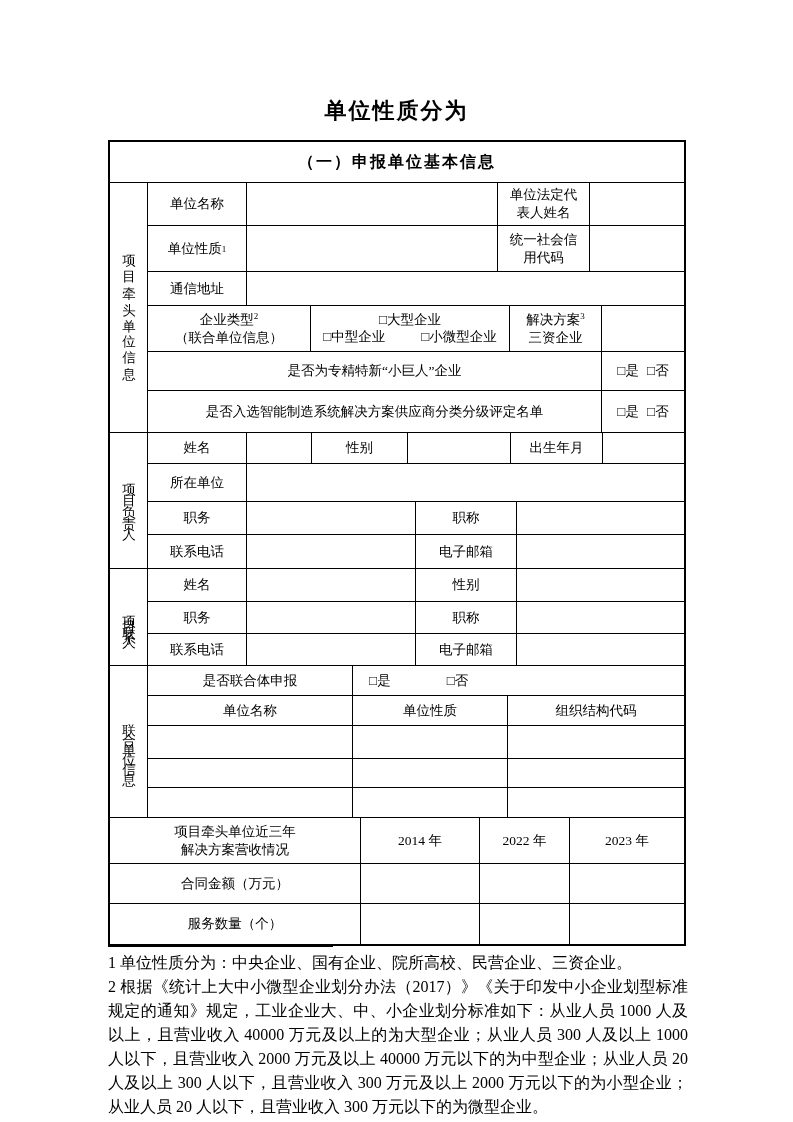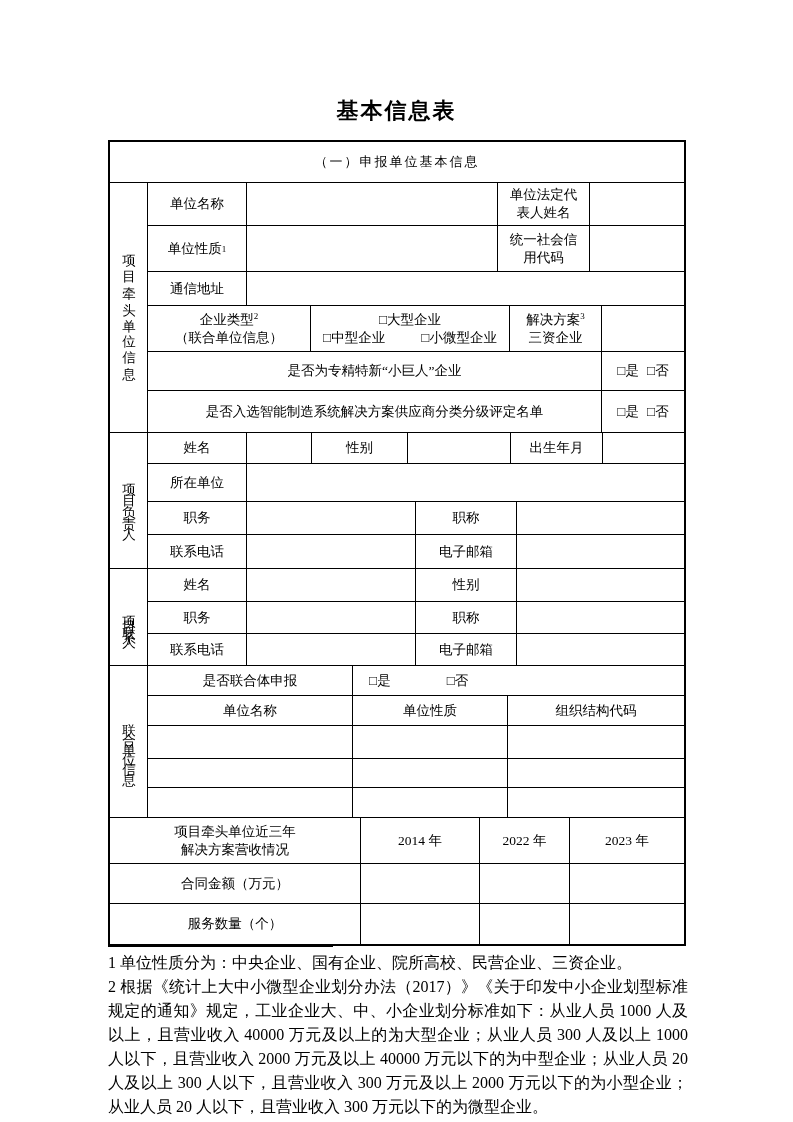--- a/index.html
+++ b/index.html
@@ -38,39 +38,39 @@
     width:38px; flex:0 0 38px; border-right:1px solid #000; box-sizing:border-box;
     display:flex; align-items:center; justify-content:center;
   }
   .vtext { writing-mode:vertical-rl; font-size:13.5px; }
   .ls-a { letter-spacing:16px; }
   .ls-b { letter-spacing:11px; }
   .ls-c { letter-spacing:5px; }
   .ls-d { letter-spacing:10px; }
   sup { font-size:9px; line-height:0; }
   .hdr-row { height:41px; }
-  .hdr-cell { font-size:13px; font-weight:normal; letter-spacing:2px; }
-  .cb-line2 { display:flex; gap:36px; justify-content:space-between; }
+  .hdr-cell { font-size:16px; font-weight:bold; letter-spacing:2px; }
+  .cb-line2 { display:flex; gap:36px; justify-content:space-between;font-family:Liberation Mono, monospace; }
   .yn { gap:8px; }
   .yn-wide { justify-content:flex-start; padding-left:16px; gap:56px; }
 
   .footnotes {
     position:absolute; top:938px; left:108px; width:580px;
     font-size:16px; line-height:1.5;
   }
   .fn-rule { width:225px; border-top:1.5px solid #000; margin:8px 0 4px 0; }
   .fn { margin:0; text-align:justify; }
   .page-number { position:absolute; top:1030px; left:0; width:100%; text-align:center; font-size:13px; }
 </style>
 </head>
 <body>
 
 <div class="page">
 
-  <div class="doc-title">基本信息表</div>
+  <div class="doc-title">单位性质分为</div>
 
   <div class="tbl">
 
     <div class="row hdr-row">
       <div class="cell hdr-cell flex1">（一）申报单位基本信息</div>
     </div>
 
     <div class="section">
       <div class="vcell">
         <span class="vtext ls-a">项目牵头单位信息</span>

